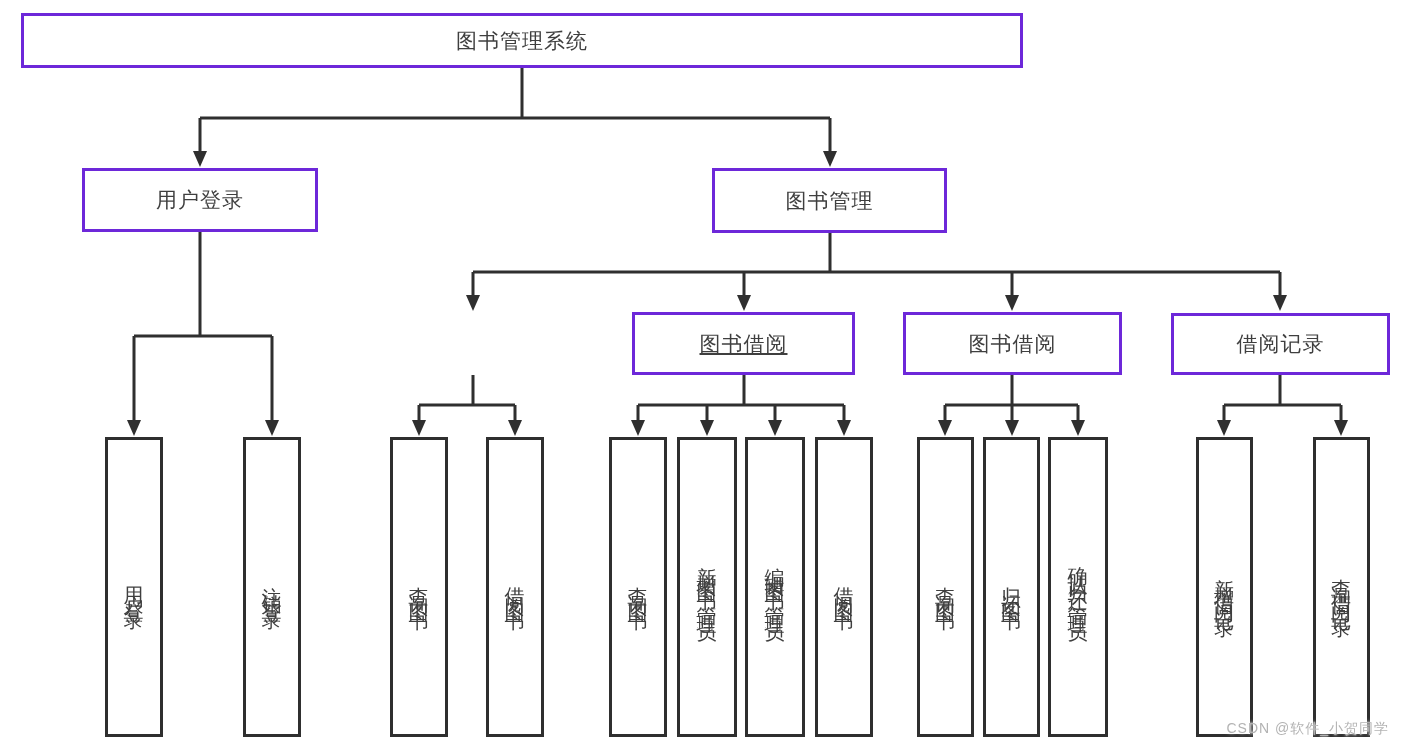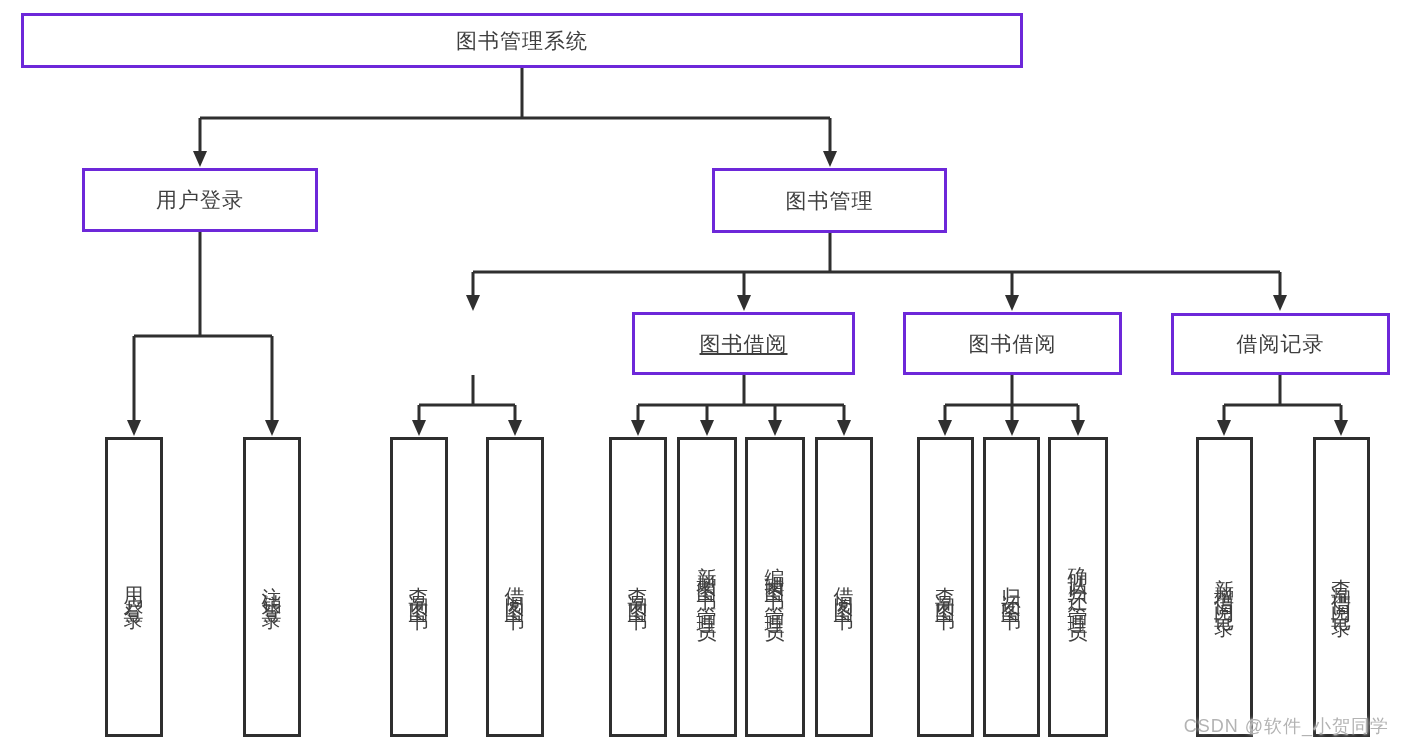--- a/index.html
+++ b/index.html
@@ -34,21 +34,21 @@
     writing-mode:vertical-rl;
     text-orientation:mixed;
     font-size:20px;color:#3f3f3f;
     letter-spacing:8px;
     line-height:1;
     white-space:nowrap;
   }
   .watermark{
     position:absolute;
     right:16px;bottom:9px;
-    font-size:18px;
+    font-size:14px;
     color:#b3b3b3;
     letter-spacing:1px;
     text-shadow:0 0 2px #ffffff, 0 0 4px #ffffff;
     z-index:3;
     margin-top:37px;
   }
 </style>
 </head>
 <body>
 

